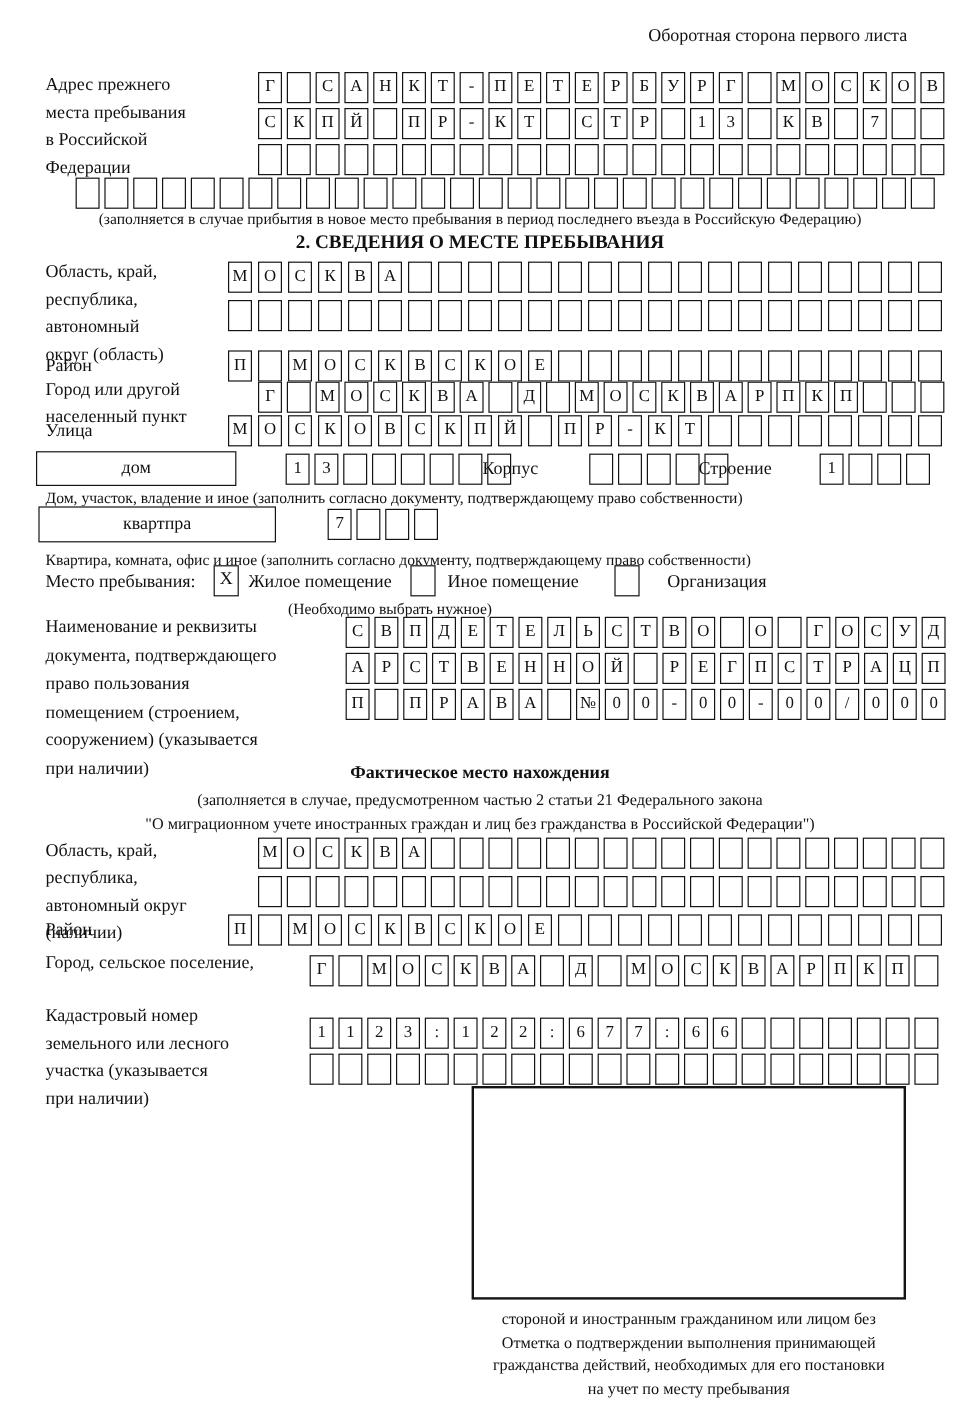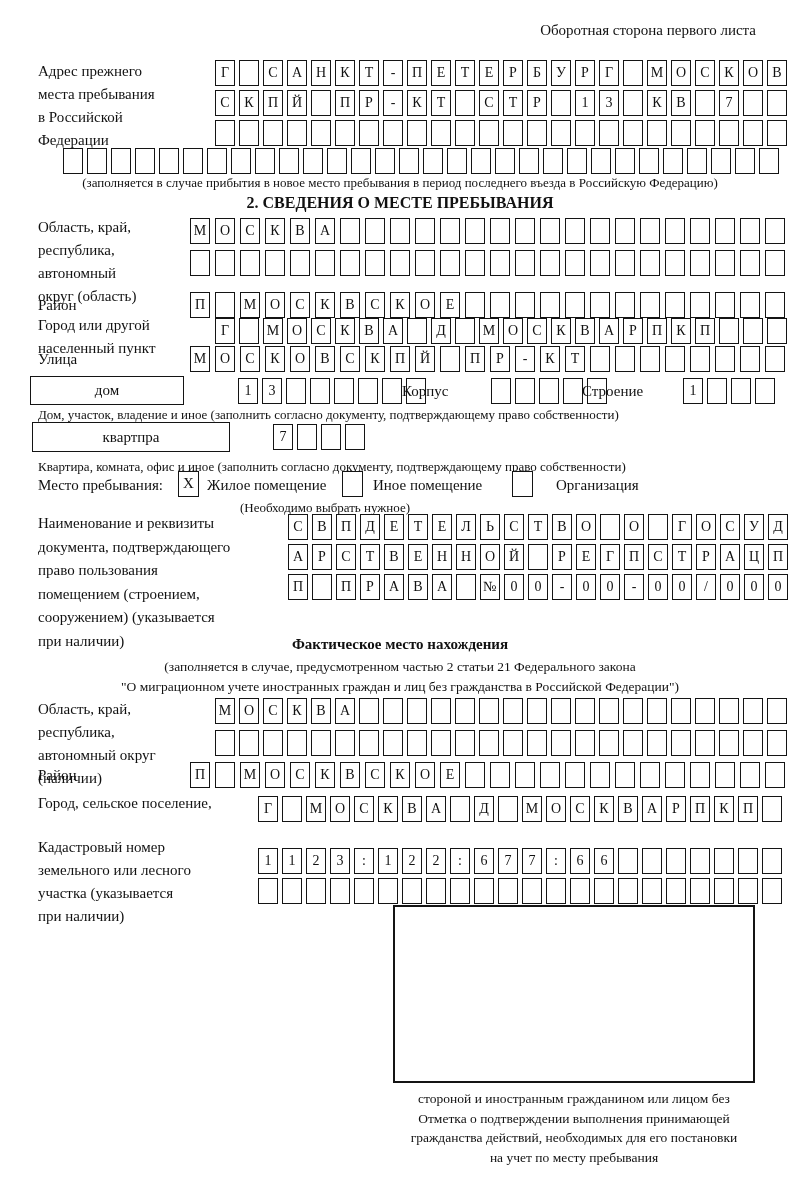--- a/index.html
+++ b/index.html
@@ -58,21 +58,21 @@
 
   <div class="abs lbl" style="left:38px;top:314px;">
       <div>Город или другой</div>
       <div>населенный пункт</div>
     </div>
   <div class="abs cellrow" style="left:182px;top:318px;"><span class="cell">Г</span><span class="cell"></span><span class="cell">М</span><span class="cell">О</span><span class="cell">С</span><span class="cell">К</span><span class="cell">В</span><span class="cell">А</span><span class="cell"></span><span class="cell">Д</span><span class="cell"></span><span class="cell">М</span><span class="cell">О</span><span class="cell">С</span><span class="cell">К</span><span class="cell">В</span><span class="cell">А</span><span class="cell">Р</span><span class="cell">П</span><span class="cell">К</span><span class="cell">П</span><span class="cell"></span><span class="cell"></span><span class="cell"></span></div>
 
   <div class="abs lbl" style="left:38px;top:348px;">Улица</div>
   <div class="abs cellrow g5" style="left:157px;top:346px;"><span class="cell">М</span><span class="cell">О</span><span class="cell">С</span><span class="cell">К</span><span class="cell">О</span><span class="cell">В</span><span class="cell">С</span><span class="cell">К</span><span class="cell">П</span><span class="cell">Й</span><span class="cell"></span><span class="cell">П</span><span class="cell">Р</span><span class="cell">-</span><span class="cell">К</span><span class="cell">Т</span><span class="cell"></span><span class="cell"></span><span class="cell"></span><span class="cell"></span><span class="cell"></span><span class="cell"></span><span class="cell"></span><span class="cell"></span></div>
 
-  <div class="abs wbox" style="left:30px;top:376px;width:154px;height:29px;line-height:27px;">дом</div>
+  <div class="abs wbox" style="left:30px;top:376px;width:167px;height:29px;line-height:27px;">дом</div>
   <div class="abs cellrow" style="left:205px;top:378px;"><span class="cell">1</span><span class="cell">3</span><span class="cell"></span><span class="cell"></span><span class="cell"></span><span class="cell"></span><span class="cell"></span><span class="cell"></span></div>
   <div class="abs lbl" style="left:402px;top:380px;">Корпус</div>
   <div class="abs cellrow" style="left:458px;top:378px;"><span class="cell"></span><span class="cell"></span><span class="cell"></span><span class="cell"></span><span class="cell"></span></div>
   <div class="abs lbl" style="left:582px;top:380px;">Строение</div>
   <div class="abs cellrow" style="left:650px;top:378px;"><span class="cell">1</span><span class="cell"></span><span class="cell"></span><span class="cell"></span></div>
   <div class="abs note" style="left:38px;top:407px;width:760px;text-align:left;">Дом, участок, владение и иное (заполнить согласно документу, подтверждающему право собственности)</div>
 
   <div class="abs wbox" style="left:32px;top:422px;width:198px;height:30px;line-height:28px;">квартпра</div>
   <div class="abs cellrow" style="left:240px;top:424px;"><span class="cell">7</span><span class="cell"></span><span class="cell"></span><span class="cell"></span></div>
   <div class="abs note" style="left:38px;top:459px;width:760px;text-align:left;">Квартира, комната, офис и иное (заполнить согласно документу, подтверждающему право собственности)</div>

